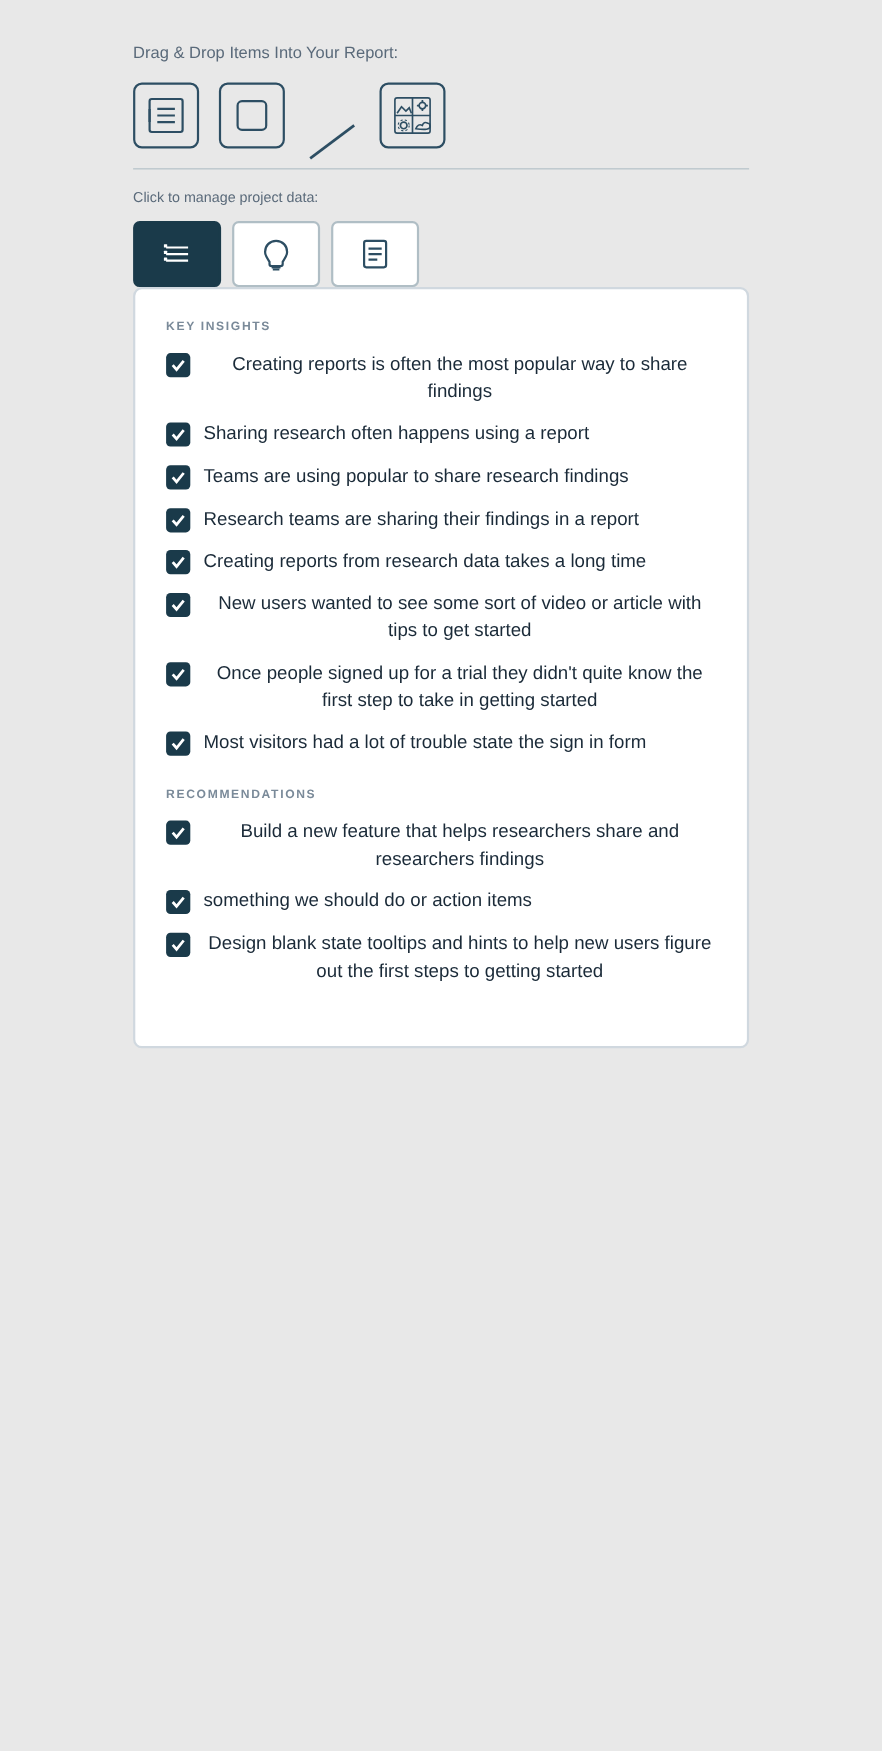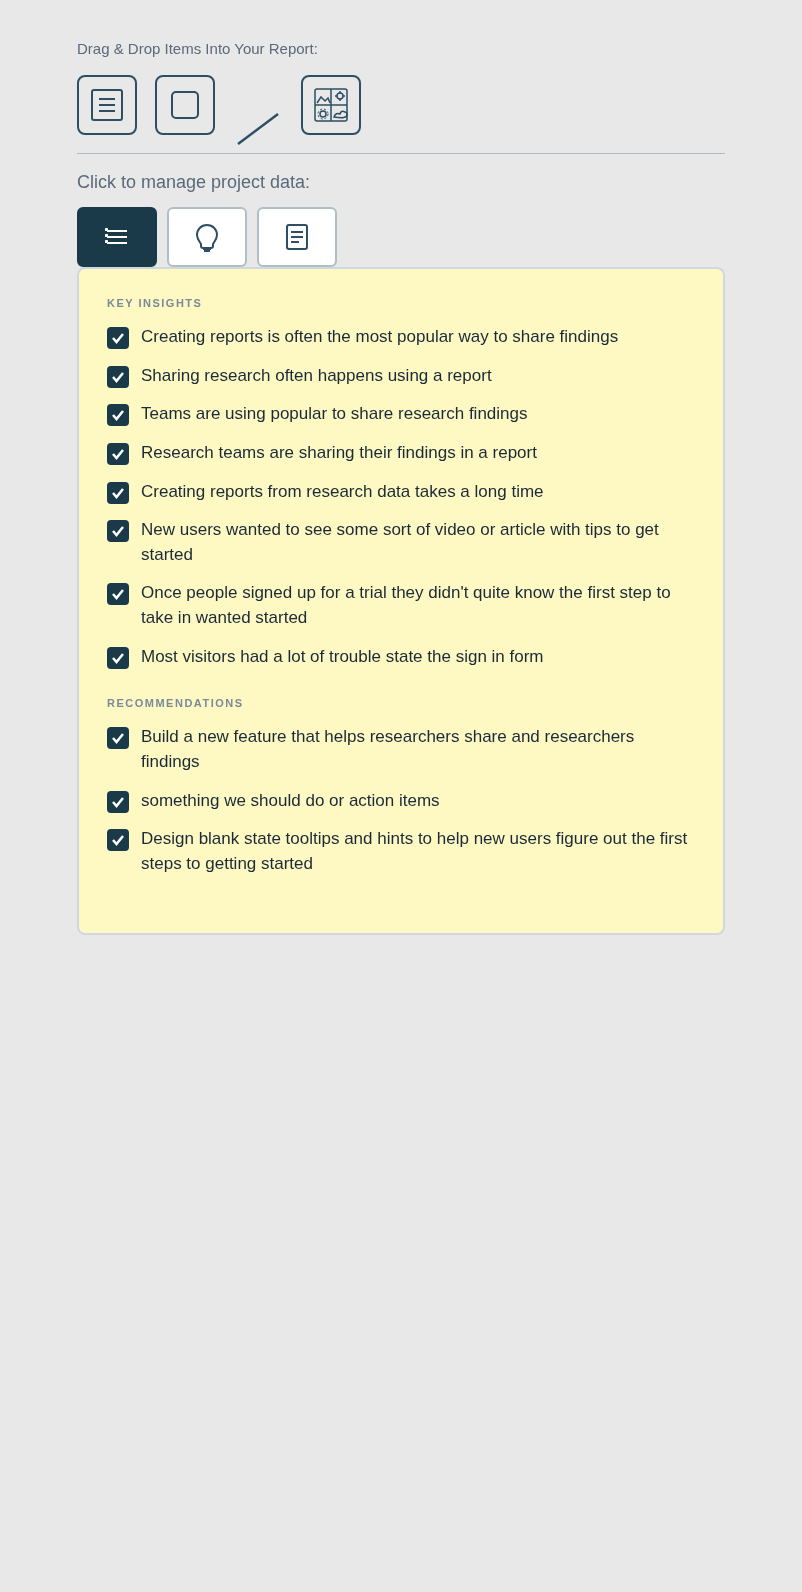--- a/index.html
+++ b/index.html
@@ -9,21 +9,21 @@
       font-family: -apple-system, BlinkMacSystemFont, 'Segoe UI', Arial, sans-serif;
       width: 802px;
       min-height: 1592px;
       display: flex;
       justify-content: center;
       align-items: flex-start;
       padding: 40px 20px;
     }
 
     .container {
-      width: 648px;
+      width: 560px;
     }
 
     .drag-label {
       color: #5a6a7a;
       font-size: 15px;
       margin-bottom: 18px;
     }
 
     .toolbar-icons {
       display: flex;
@@ -63,21 +63,21 @@
     }
 
     .divider {
       border: none;
       border-top: 1px solid #b0bec5;
       margin-bottom: 18px;
     }
 
     .manage-label {
       color: #5a6a7a;
-      font-size: 18px;
+      font-size: 13px;
       margin-bottom: 14px;
     }
 
     .tab-bar {
       display: flex;
       gap: 10px;
       margin-bottom: 0;
     }
 
     .tab {
@@ -104,38 +104,39 @@
 
     .tab.active svg {
       stroke: white;
     }
 
     .tab:not(.active) svg {
       stroke: #2d4e63;
     }
 
     .panel {
-      background: #fef9c3;
+      background: #ffffff;
       border: 2px solid #d0d8df;
       border-radius: 8px;
       padding: 28px 28px 28px 28px;
     }
 
     .section-title {
       font-size: 11px;
       font-weight: 700;
       color: #7a8a99;
       letter-spacing: 1.5px;
       text-transform: uppercase;
       margin-bottom: 16px;
     }
 
     .check-list {
       list-style: none;
       margin-bottom: 28px;
+      text-align: center;
     }
 
     .check-item {
       display: flex;
       align-items: flex-start;
       gap: 12px;
       margin-bottom: 14px;
     }
 
     .checkbox {
@@ -300,21 +301,21 @@
             </svg>
           </div>
         <span class="check-text">New users wanted to see some sort of video or article with tips to get started</span>
       </li>
       <li class="check-item">
         <div class="checkbox">
             <svg viewBox="0 0 14 14">
               <polyline points="2,7 5.5,11 12,3"></polyline>
             </svg>
           </div>
-        <span class="check-text">Once people signed up for a trial they didn't quite know the first step to take in wanted started</span>
+        <span class="check-text">Once people signed up for a trial they didn't quite know the first step to take in getting started</span>
       </li>
       <li class="check-item">
         <div class="checkbox">
             <svg viewBox="0 0 14 14">
               <polyline points="2,7 5.5,11 12,3"></polyline>
             </svg>
           </div>
         <span class="check-text">Most visitors had a lot of trouble state the sign in form</span>
       </li>
     </ul>

